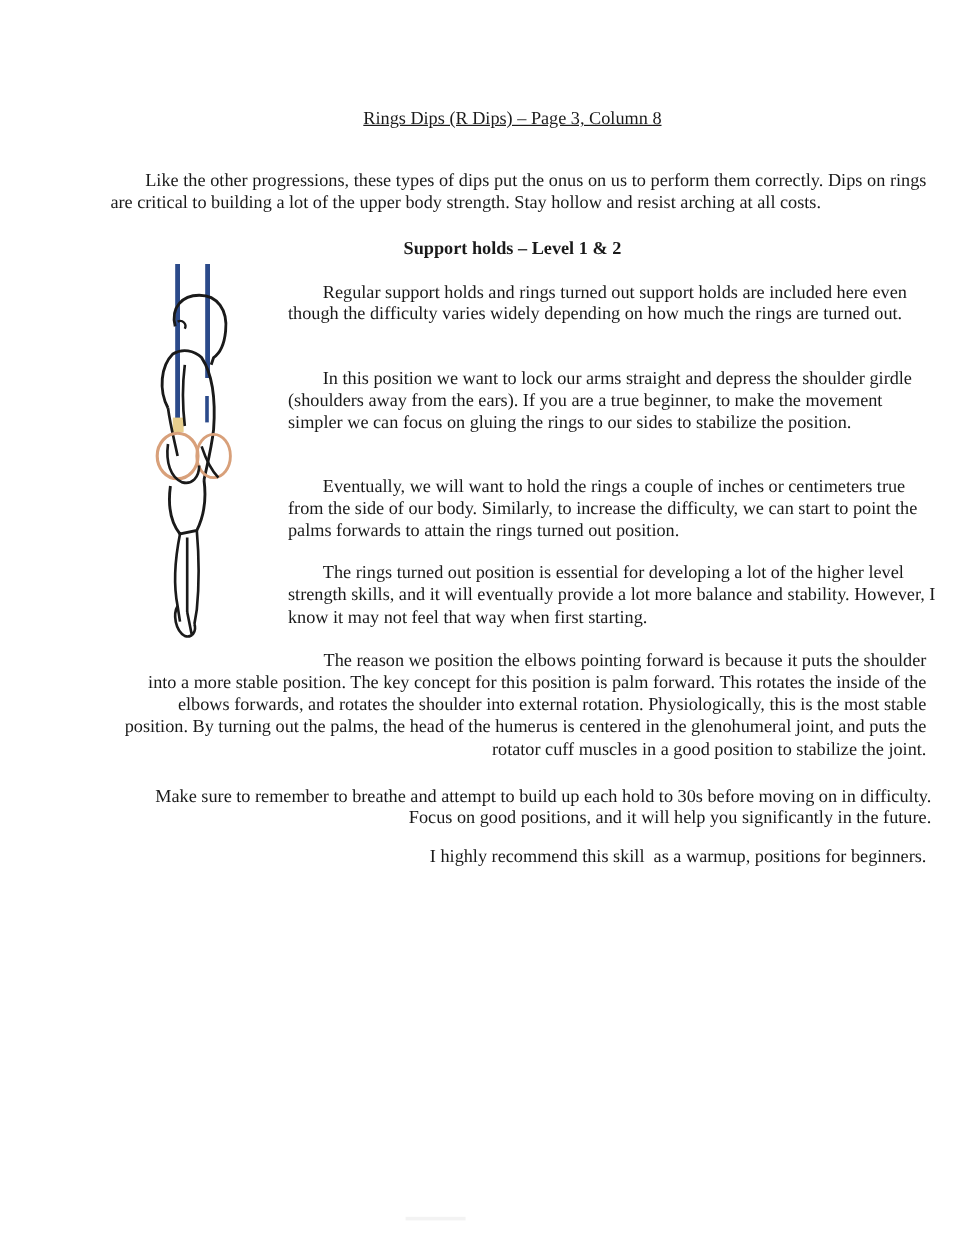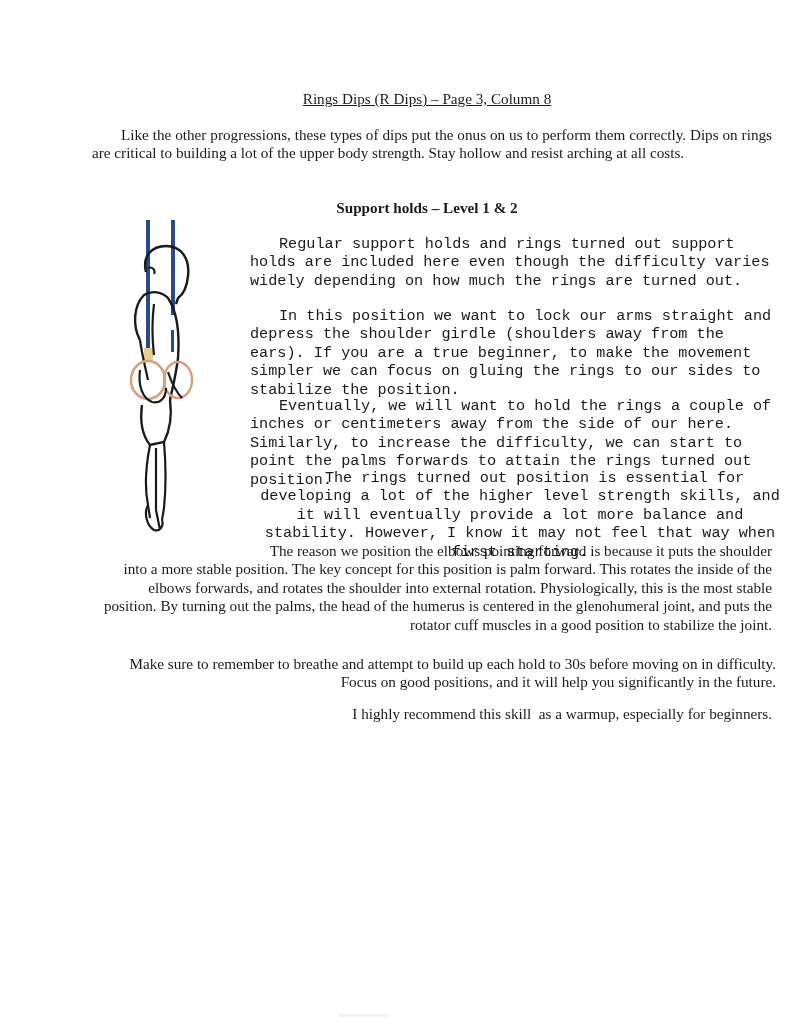--- a/index.html
+++ b/index.html
@@ -22,21 +22,21 @@
       top: 90px;
       left: 0;
       width: 854px;
       text-align: center;
       text-decoration: underline;
       font-size: 15.2px;
       white-space: nowrap;
     }
     .intro {
       position: absolute;
-      top: 126px;
+      top: 142px;
       left: 92px;
       width: 680px;
       text-indent: 29px;
       text-align: justify;
       text-align-last: left;
     }
     .section-heading {
       position: absolute;
       top: 199px;
       left: 0;
@@ -49,29 +49,28 @@
     .figure {
       position: absolute;
       top: 220px;
       left: 126px;
       width: 80px;
       height: 315px;
     }
     .figure svg { display: block; }
     .col-para {
       position: absolute;
-      left: 250px;
+      left: 240px;
       width: 532px;
       text-indent: 29px;
-      font-family: Liberation Mono, monospace;
     }
     .p1 { top: 235px; }
     .p2 { top: 307px; }
     .p3 { top: 397px; }
-    .p4 { top: 469px; width: 540px; text-align: center; }
+    .p4 { top: 469px; width: 540px; }
     .full-para {
       position: absolute;
       left: 92px;
       width: 680px;
       text-align: right;
     }
     .p5 { top: 542px; text-indent: 170px; }
     .p6 { top: 651px; text-indent: 29px; }
     .p7 { top: 705px; text-indent: 29px; }
     .footer-mark {
@@ -116,21 +115,21 @@
 
       <path d="M 16 185 C 14 200, 16 215, 24 225 L 38 222 C 44 210, 46 195, 44 180" fill="none" stroke="#1a1a1a" stroke-width="2.4"></path>
       <path d="M 24 225 C 20 245, 18 265, 22 285 L 24 298 M 38 222 C 40 245, 40 268, 38 288 L 36 300 M 30 228 L 30 290" fill="none" stroke="#1a1a1a" stroke-width="2.2"></path>
 
       <path d="M 22 285 C 18 292, 20 305, 28 310 C 34 312, 38 306, 36 300 M 30 290 L 34 310" fill="none" stroke="#1a1a1a" stroke-width="2.2"></path>
     </svg>
   </div>
 
   <p class="col-para p1" style="margin:0;">Regular support holds and rings turned out support holds are included here even though the difficulty varies widely depending on how much the rings are turned out.</p>
   <p class="col-para p2" style="margin:0;">In this position we want to lock our arms straight and depress the shoulder girdle (shoulders away from the ears). If you are a true beginner, to make the movement simpler we can focus on gluing the rings to our sides to stabilize the position.</p>
-  <p class="col-para p3" style="margin:0;">Eventually, we will want to hold the rings a couple of inches or centimeters away from the side of our here. Similarly, to increase the difficulty, we can start to point the palms forwards to attain the rings turned out position.</p>
+  <p class="col-para p3" style="margin:0;">Eventually, we will want to hold the rings a couple of inches or centimeters true from the side of our body. Similarly, to increase the difficulty, we can start to point the palms forwards to attain the rings turned out position.</p>
   <p class="col-para p4" style="margin:0;">The rings turned out position is essential for developing a lot of the higher level strength skills, and it will eventually provide a lot more balance and stability. However, I know it may not feel that way when first starting.</p>
 
   <p class="full-para p5" style="margin:0;">The reason we position the elbows pointing forward is because it puts the shoulder into a more stable position. The key concept for this position is palm forward. This rotates the inside of the elbows forwards, and rotates the shoulder into external rotation. Physiologically, this is the most stable position. By turning out the palms, the head of the humerus is centered in the glenohumeral joint, and puts the rotator cuff muscles in a good position to stabilize the joint.</p>
   <p class="full-para p6" style="margin:4px;">Make sure to remember to breathe and attempt to build up each hold to 30s before moving on in difficulty. Focus on good positions, and it will help you significantly in the future.</p>
-  <p class="full-para p7" style="margin:0; white-space:pre-wrap;">I highly recommend this skill  as a warmup, especially for beginners.</p>
+  <p class="full-para p7" style="margin:0; white-space:pre-wrap;">I highly recommend this skill  as a warmup, positions for beginners.</p>
 
   <div class="footer-mark"></div>
 </div>
 
 </body></html>

